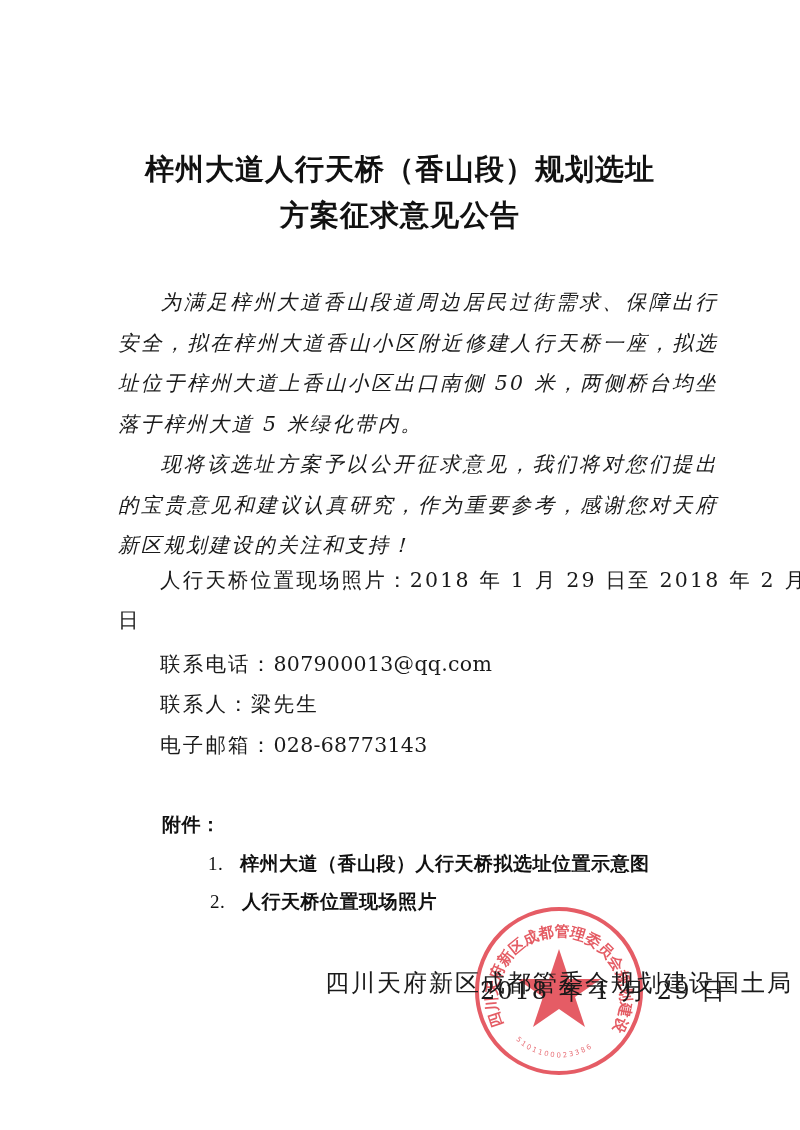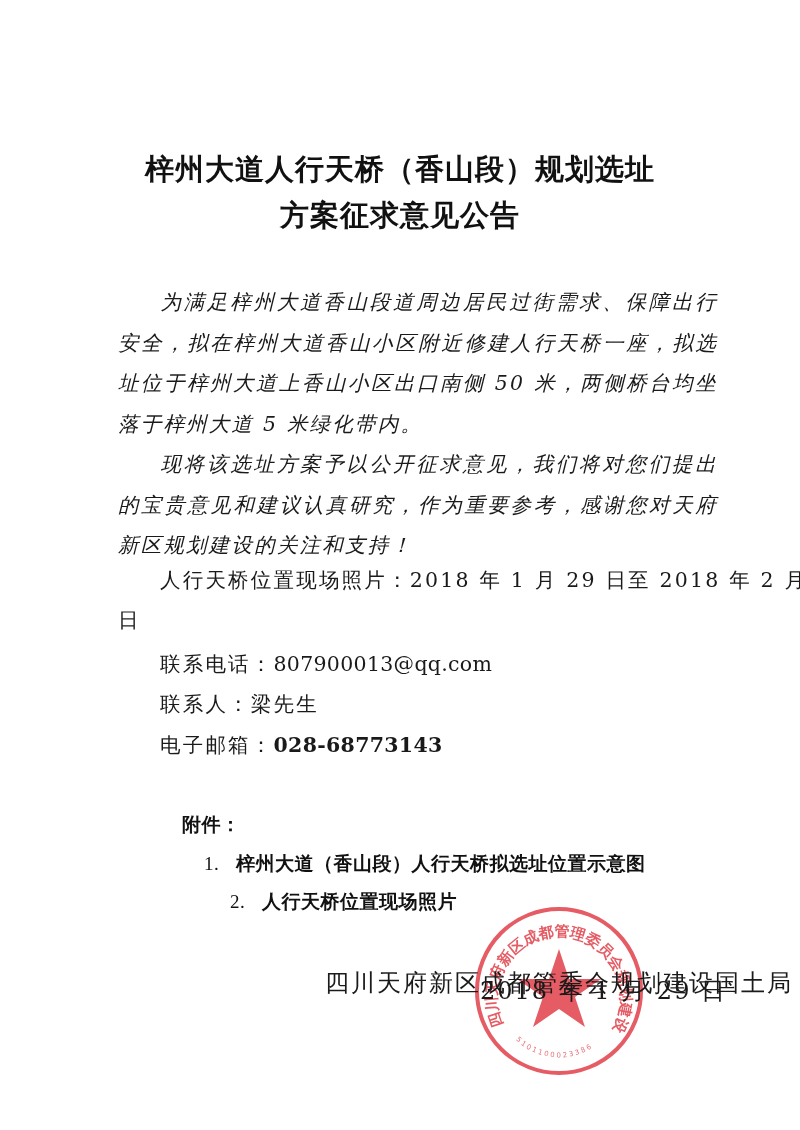--- a/index.html
+++ b/index.html
@@ -8,21 +8,21 @@
   .title { position: absolute; left: 0; width: 800px; text-align: center;
            font-family: "DejaVu Sans", "Liberation Sans", sans-serif; font-weight: bold;
            font-size: 29px; letter-spacing: 1px; color: #111; }
   .title.l1 { top: 150px; }
   .title.l2 { top: 196px; }
   .para { position: absolute; left: 118px; width: 600px; font-size: 20.5px;
           line-height: 40.5px; letter-spacing: 2.2px; text-align: justify; font-style: italic; }
   .para .indent { display: inline-block; width: 42px; }
   .line { position: absolute; font-size: 20.5px; letter-spacing: 2.2px; white-space: nowrap; }
   .bold-sans { font-family: "DejaVu Sans", "Liberation Sans", sans-serif; font-weight: bold;
-               font-size: 19px; letter-spacing: 0.5px; color: #111; margin-left: 20px; }
+               font-size: 19px; letter-spacing: 0.5px; color: #111; }
   .attach-num { font-family: "Liberation Serif", "DejaVu Serif", serif; font-weight: normal;
                 display: inline-block; width: 32px; }
   .stamp { position: absolute; left: 473px; top: 905px; width: 172px; height: 172px; }
   .sign { position: absolute; font-size: 24px; letter-spacing: 2px; white-space: nowrap; z-index: 2; }
 </style>
 </head>
 <body>
 
 <div>
 
@@ -40,26 +40,26 @@
 
   <div class="line" style="left:160px; top:650px;">
     <span>联系电话：</span><span style="letter-spacing:0.3px;text-align:right;">807900013@qq.com</span>
   </div>
 
   <div class="line" style="left:160px; top:690px;">
     <span>联系人：</span><span>梁先生</span>
   </div>
 
   <div class="line" style="left:160px; top:731px;">
-    <span>电子邮箱：</span><span style="letter-spacing:0.3px;font-weight:bold;">028-68773143</span>
+    <span>电子邮箱：</span><span style="letter-spacing:0.3px;">028-68773143</span>
   </div>
 
   <div class="line bold-sans" style="left:162px; top:812px;">附件：</div>
 
-  <div class="line bold-sans" style="left:184px; top:851px;">
+  <div class="line bold-sans" style="left:208px; top:851px;">
     <span class="attach-num">1.</span><span>梓州大道（香山段）人行天桥拟选址位置示意图</span>
   </div>
   <div class="line bold-sans" style="left:210px; top:889px;">
     <span class="attach-num">2.</span><span>人行天桥位置现场照片</span>
   </div>
 
   <svg class="stamp" viewBox="0 0 172 172">
     <defs>
       <path id="ringPath" d="M 30 120 A 62 62 0 1 1 142 120" fill="none"></path>
       <path id="serialPath" d="M 40 132 A 62 62 0 0 0 132 132" fill="none"></path>

